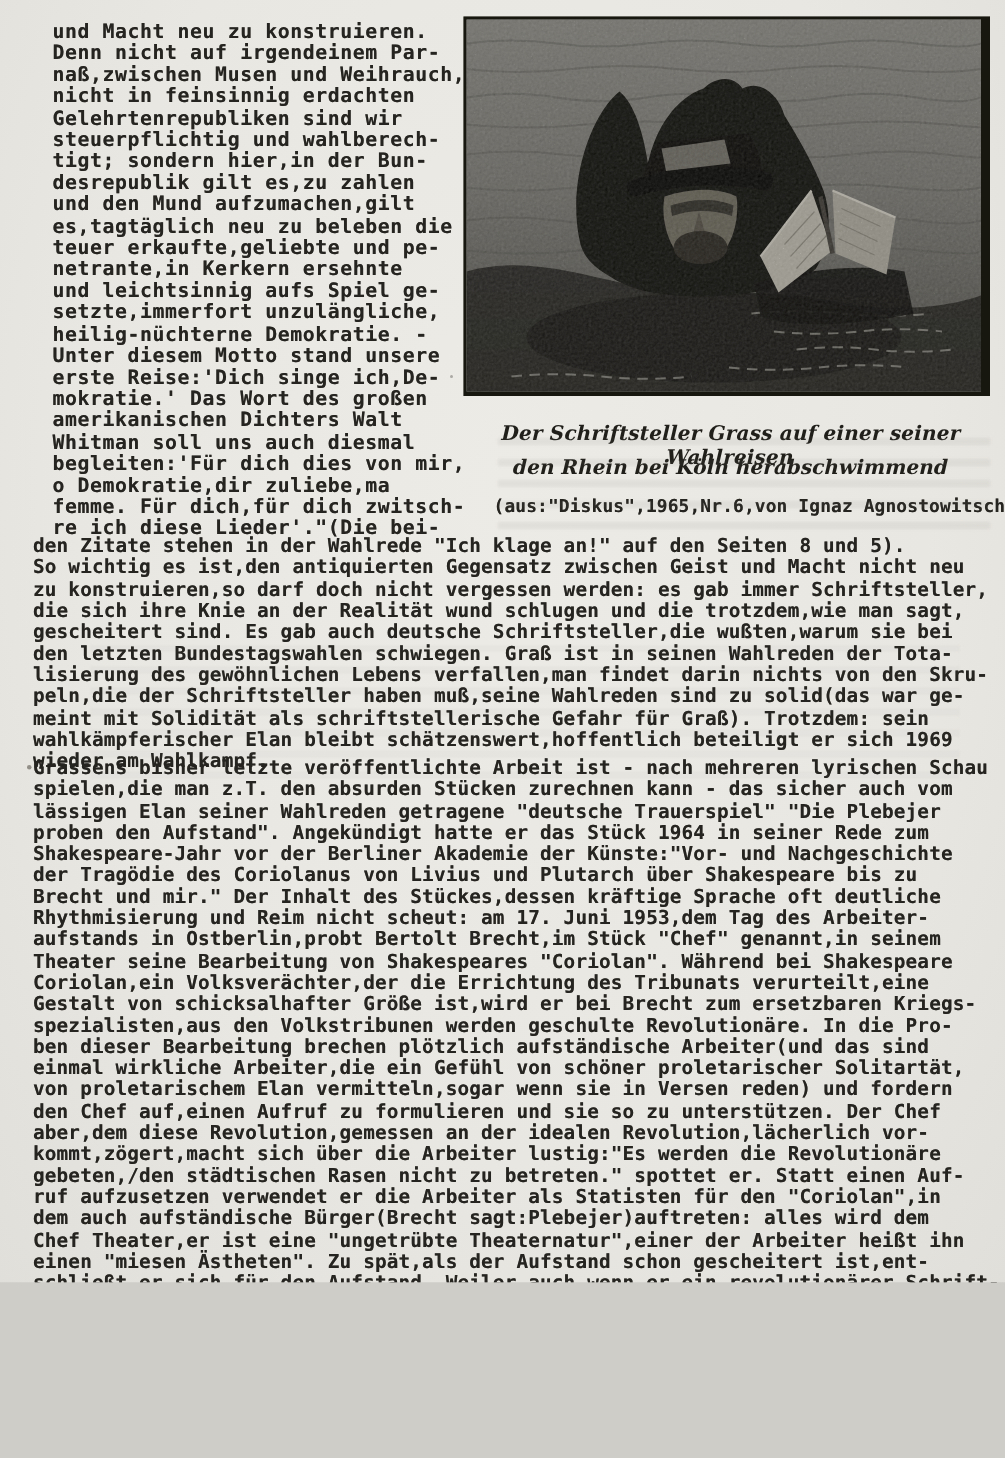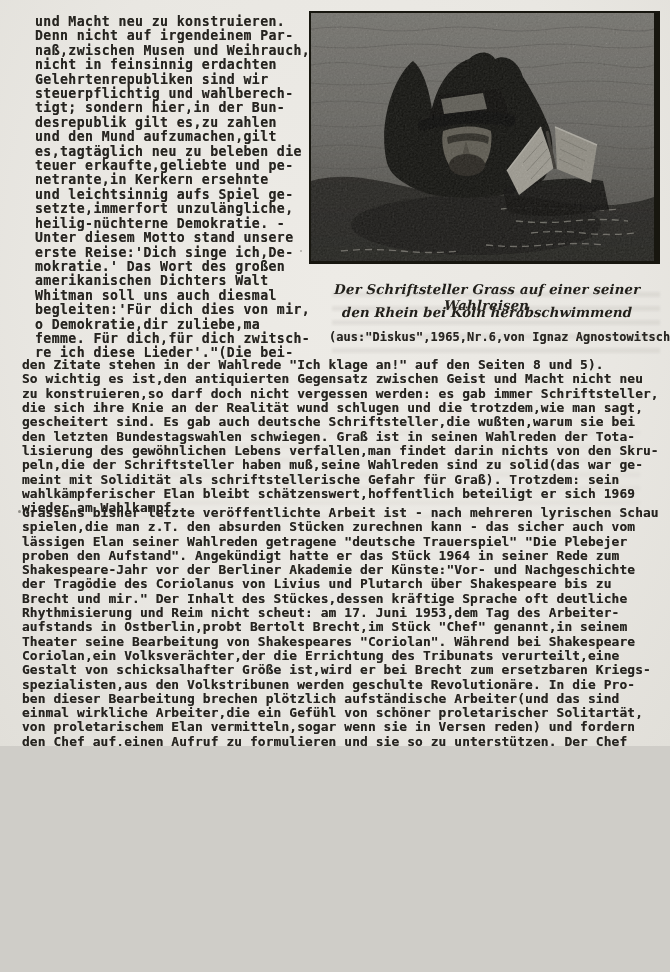--- a/index.html
+++ b/index.html
@@ -1,17 +1,17 @@
 <!DOCTYPE html>
 <html><head>
 <meta charset="utf-8">
 <style>
   html,body{margin:0;padding:0;background:#cfcdc8;}
   .page{
-    position:relative;width:670px;height:746px;overflow:hidden;
+    position:relative;width:670px;height:855px;overflow:hidden;
     background:radial-gradient(ellipse at 50% 38%, #edebe6 0%, #e9e7e2 60%, #e1dfd9 100%);
     font-family:"DejaVu Sans Mono","Liberation Mono",monospace;
   }
   .typed{
     position:absolute;white-space:pre;color:#262420;font-weight:bold;
     text-shadow:0 0 0.4px rgba(40,38,32,0.55);
   }
   .left-col{left:35px;top:15px;font-size:13.2px;line-height:14.4px;letter-spacing:0.4px;}
   .body-p{font-size:12.9px;letter-spacing:0.1px;}
   .p1{left:22px;top:358px;line-height:14.35px;}

